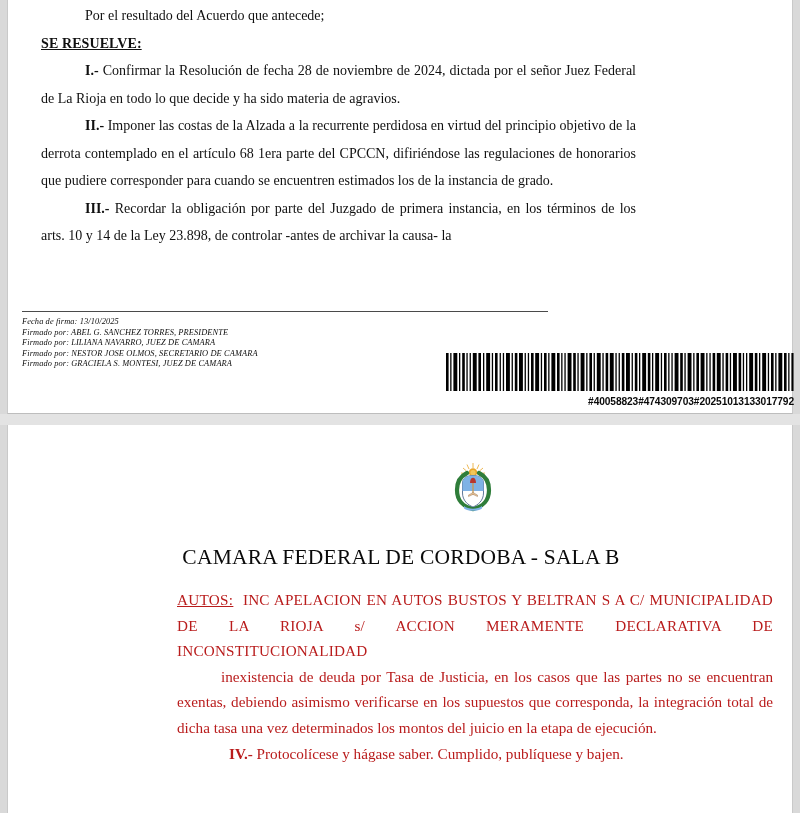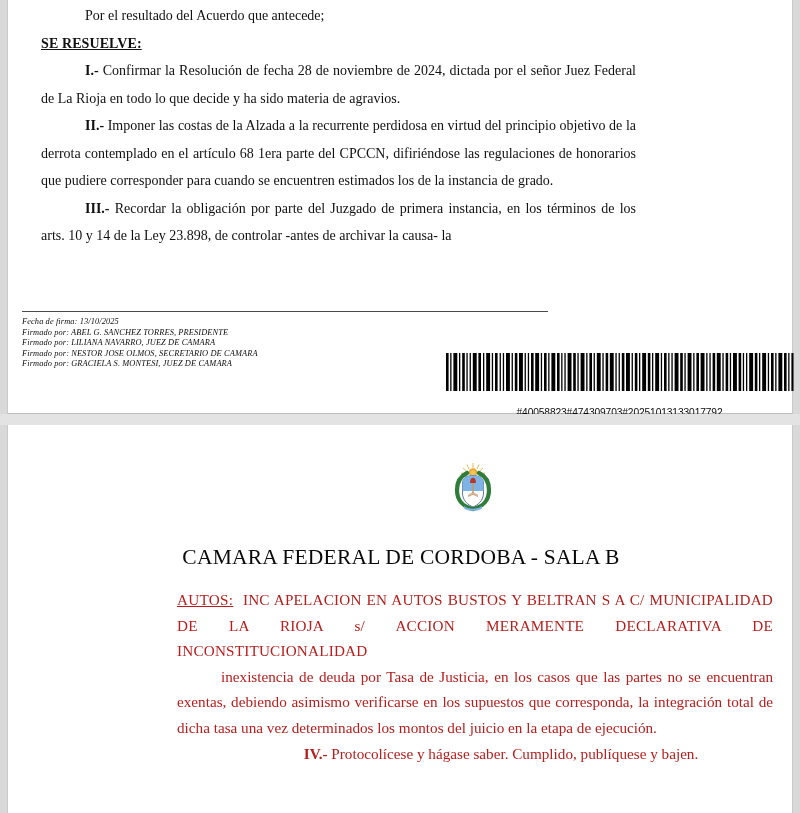--- a/index.html
+++ b/index.html
@@ -110,26 +110,27 @@
     left: 437px;
     top: 355px;
     width: 349px;
   }
   .barcode-bars {
     width: 349px;
     height: 38px;
     display: block;
   }
   .barcode-text {
-    text-align: center;
+    text-align: right;
     font-family: "Liberation Sans", sans-serif;
     font-size: 10.2px;
     letter-spacing: -0.1px;
     color: #0a0a0a;
-    margin-top: 16px;
+    margin-top: 5px;
+    font-weight: bold;
   }
 
   
   .crest {
     position: absolute;
     left: 443px;
     top: 37px;
     width: 44px;
     height: 52px;
   }
@@ -173,21 +174,21 @@
     letter-spacing: 0.3px;
   }
   .caption {
     letter-spacing: 0.2px;
   }
   .para-indent {
     text-indent: 44px;
   }
   .para-last {
     text-indent: 52px;
-    text-align: center;
+    text-align: left;
   }
 </style>
 </head>
 <body>
 
 <div class="viewer">
 
   <div class="page page-one">
 
     <div class="doc-body">

